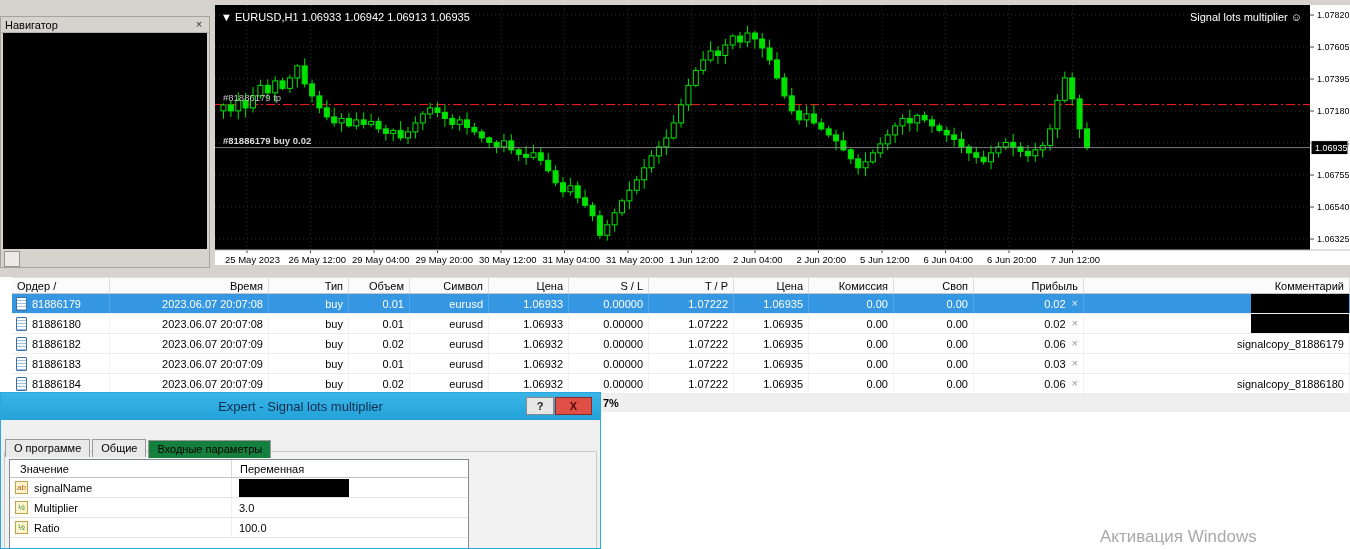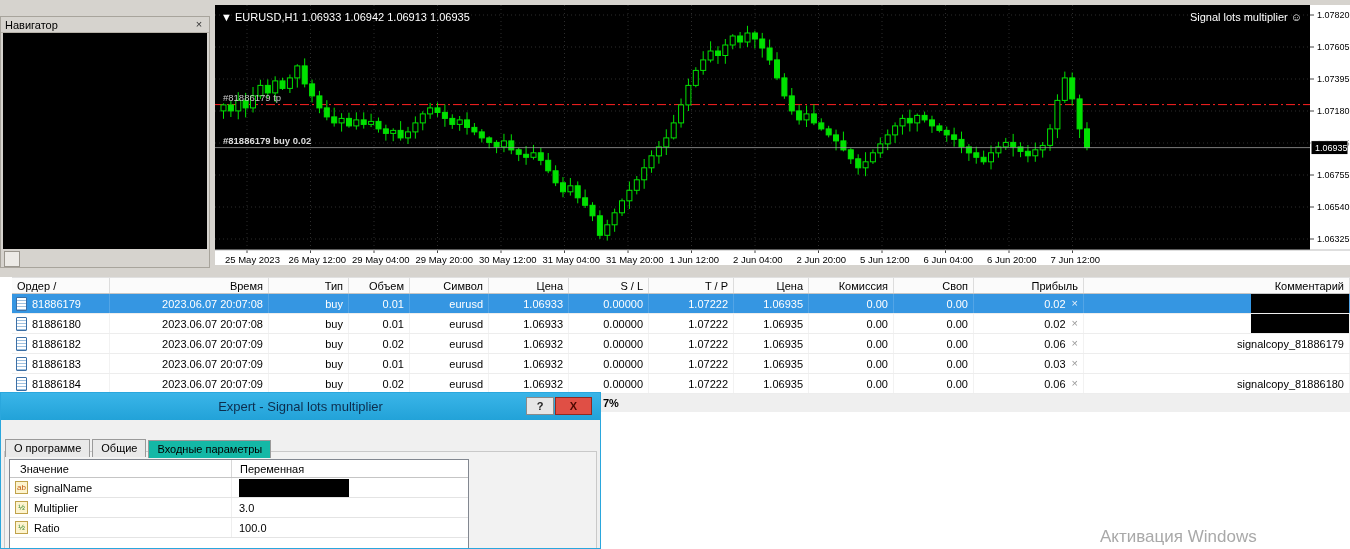--- a/index.html
+++ b/index.html
@@ -42,21 +42,21 @@
   
   .dlg{position:absolute;left:0;top:392px;width:601px;height:157px;background:#f0f0f0;border:1px solid #2aa7dd;box-sizing:border-box;z-index:20;overflow:hidden;}
   .dlg-title{position:relative;height:27px;background:linear-gradient(#3ab5e8,#22a2d8);}
   .dlg-title-text{display:block;text-align:center;line-height:27px;font-size:13px;color:#0d2d4d;}
   .dlg-btn{position:absolute;top:4px;height:18px;box-sizing:border-box;display:flex;align-items:center;justify-content:center;font-size:11px;font-weight:bold;cursor:pointer;}
   .dlg-help{right:46px;width:28px;background:#e6e6e6;border:1px solid #8a8a8a;color:#222;}
   .dlg-close{right:8px;width:37px;background:#e04f45;border:1px solid #8f2a22;color:#4d0800;}
   .tabpanel{position:absolute;left:3px;top:58px;width:593px;height:110px;background:#f2f2f2;border:1px solid #c9c9c9;box-sizing:border-box;}
   .tabs{position:absolute;left:4px;top:46px;display:flex;align-items:flex-start;height:20px;z-index:2;}
   .tab{padding:2px 8px 3px 8px;font-size:11px;background:#e9e9e9;border:1px solid #9a9a9a;border-bottom:none;margin-right:2px;color:#000;cursor:pointer;}
-  .tab.active{background:#14b8a6;position:relative;top:1px;}
+  .tab.active{background:#15803d;position:relative;top:1px;}
   .ptable{position:absolute;left:8px;top:66px;width:460px;height:90px;background:#fff;border:1px solid #828790;box-sizing:border-box;z-index:3;}
   .phead,.prow{display:grid;grid-template-columns:222px 1fr;align-items:center;font-size:11px;color:#000;box-sizing:border-box;}
   .phead{height:18px;border-bottom:1px solid #c5c5c5;}
   .phcell{padding-left:10px;border-right:1px solid #d8d8d8;height:100%;display:flex;align-items:center;}
   .phcell:last-child{border-right:none;padding-left:8px;}
   .prow{height:20px;border-bottom:1px solid #e4e4e4;}
   .pname{display:flex;align-items:center;gap:6px;padding-left:5px;border-right:1px solid #eee;height:100%;}
   .pvalue{padding-left:7px;height:100%;display:flex;align-items:center;cursor:text;}
   .picon{width:13px;height:13px;box-sizing:border-box;border:1px solid #c0a24a;background:#fdf4cf;font-size:8px;font-weight:normal;display:flex;align-items:center;justify-content:center;flex:0 0 auto;}
   .picon.kind-string{color:#c05a10;}

